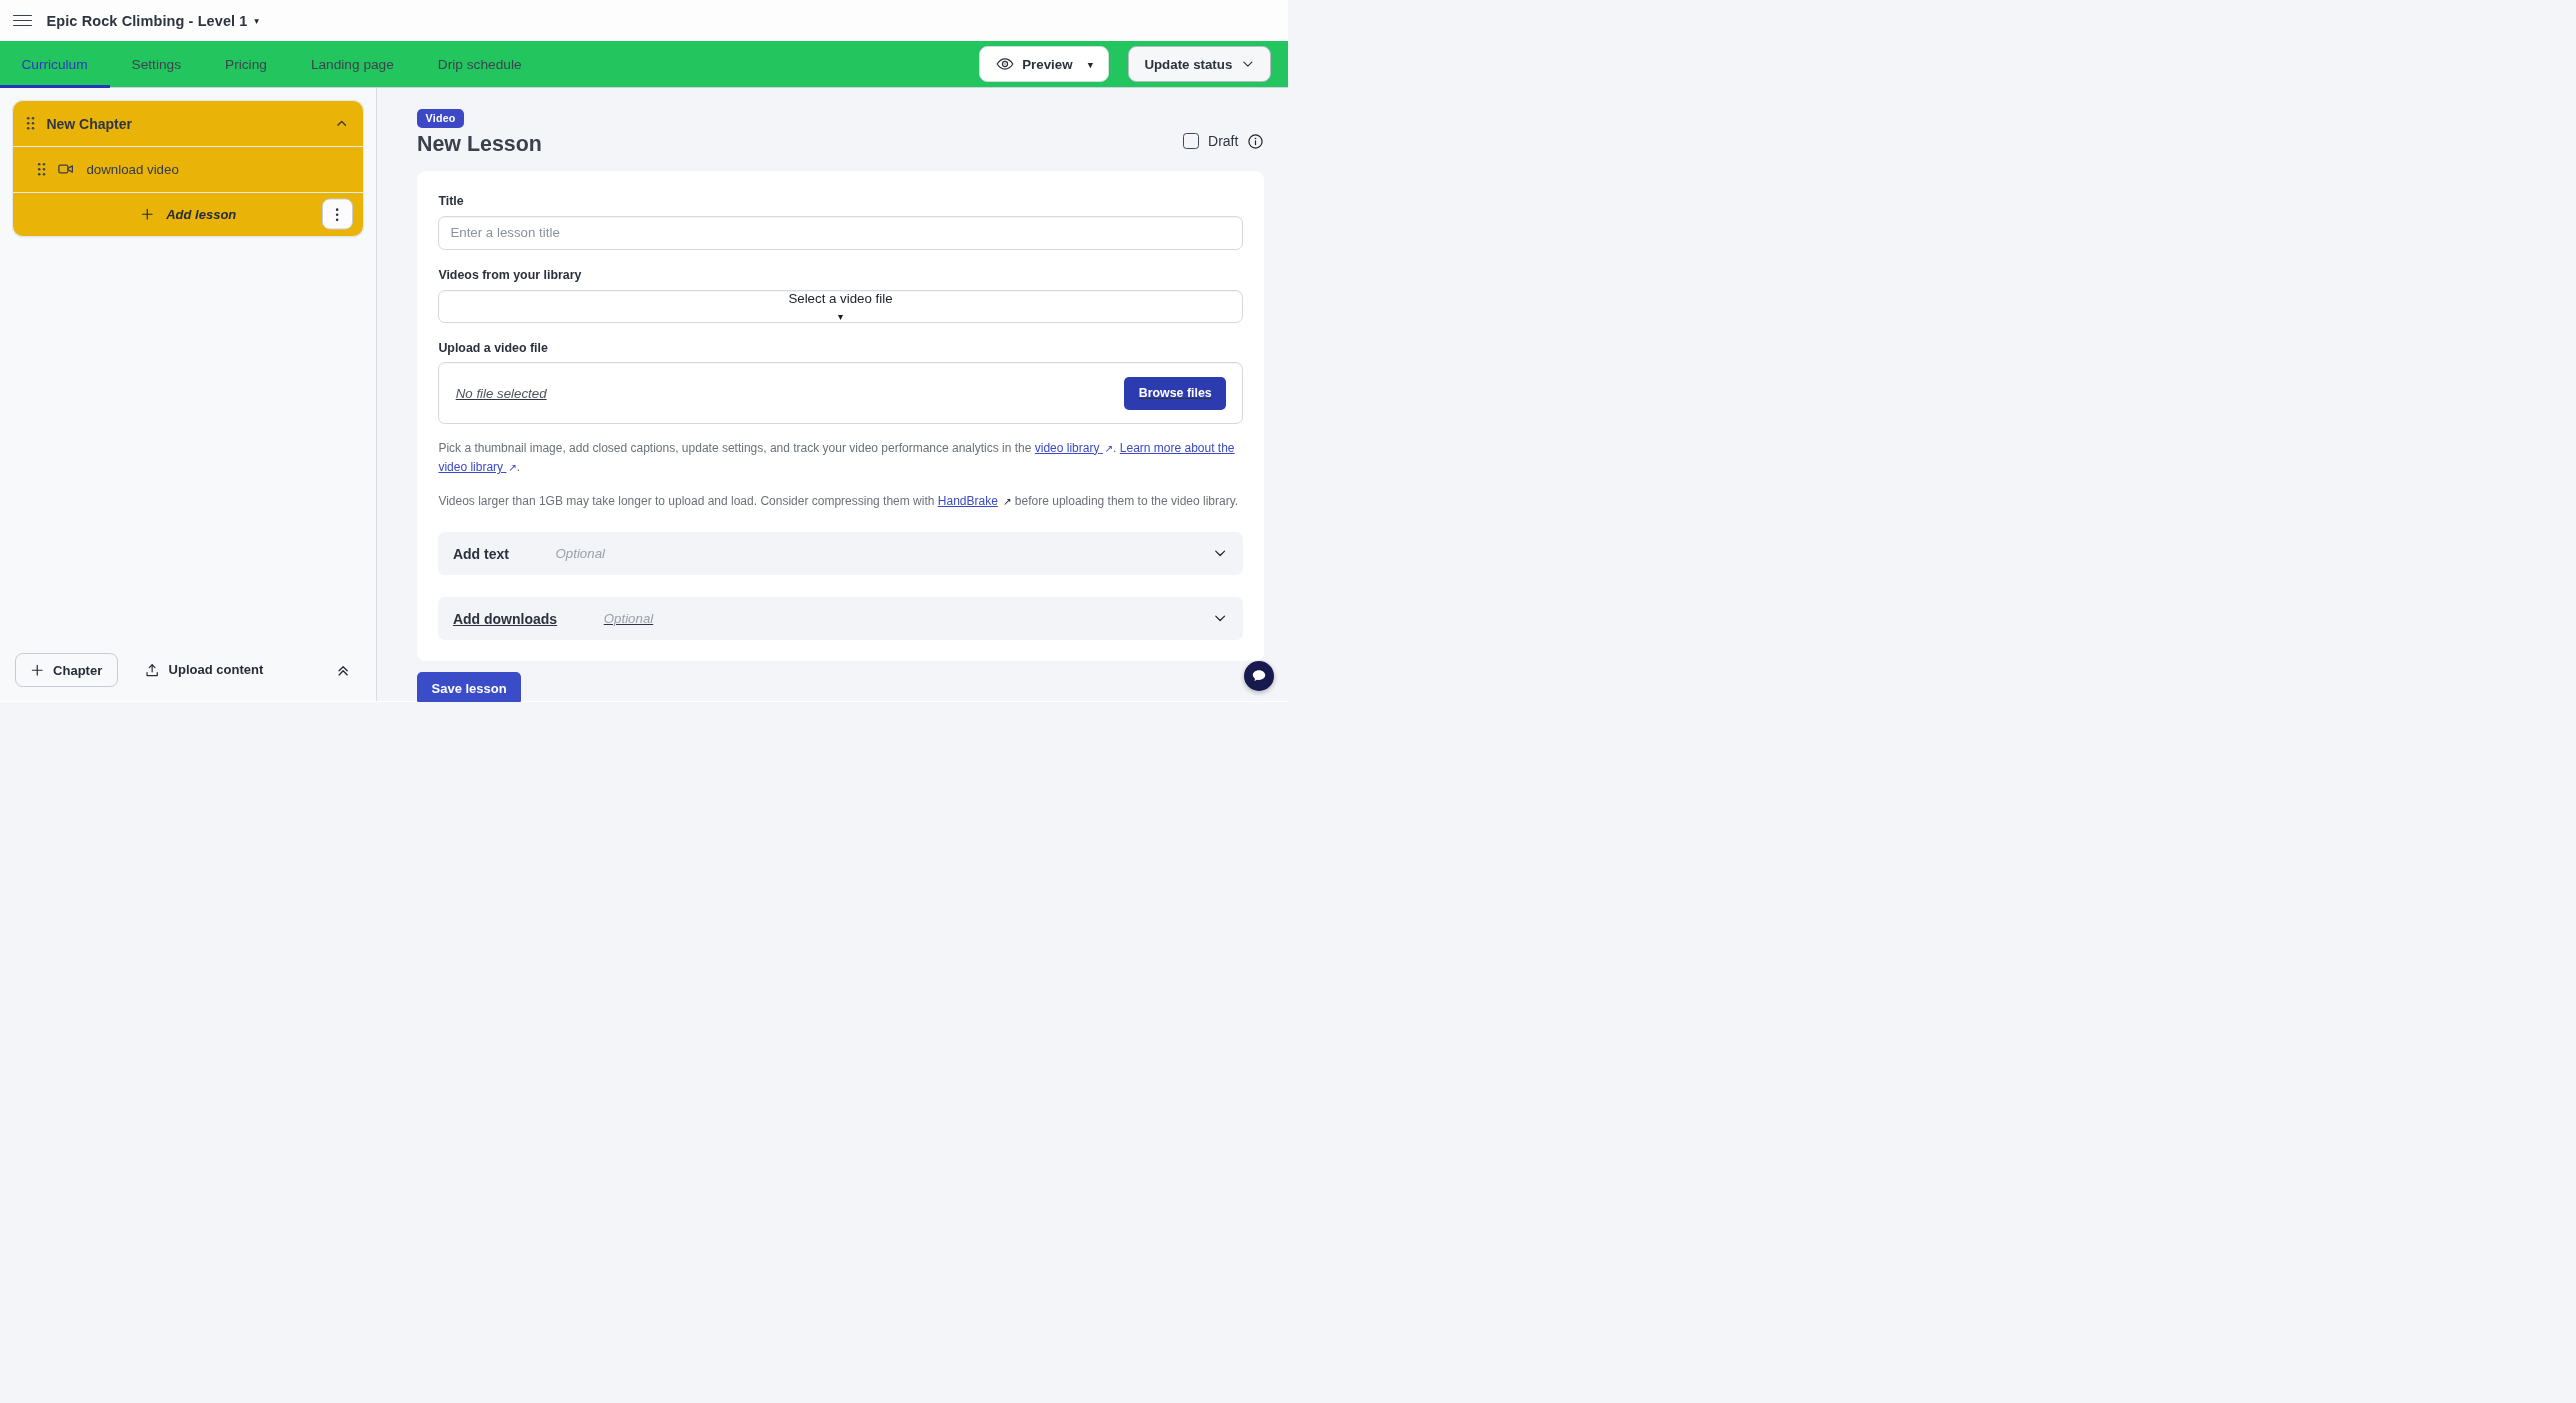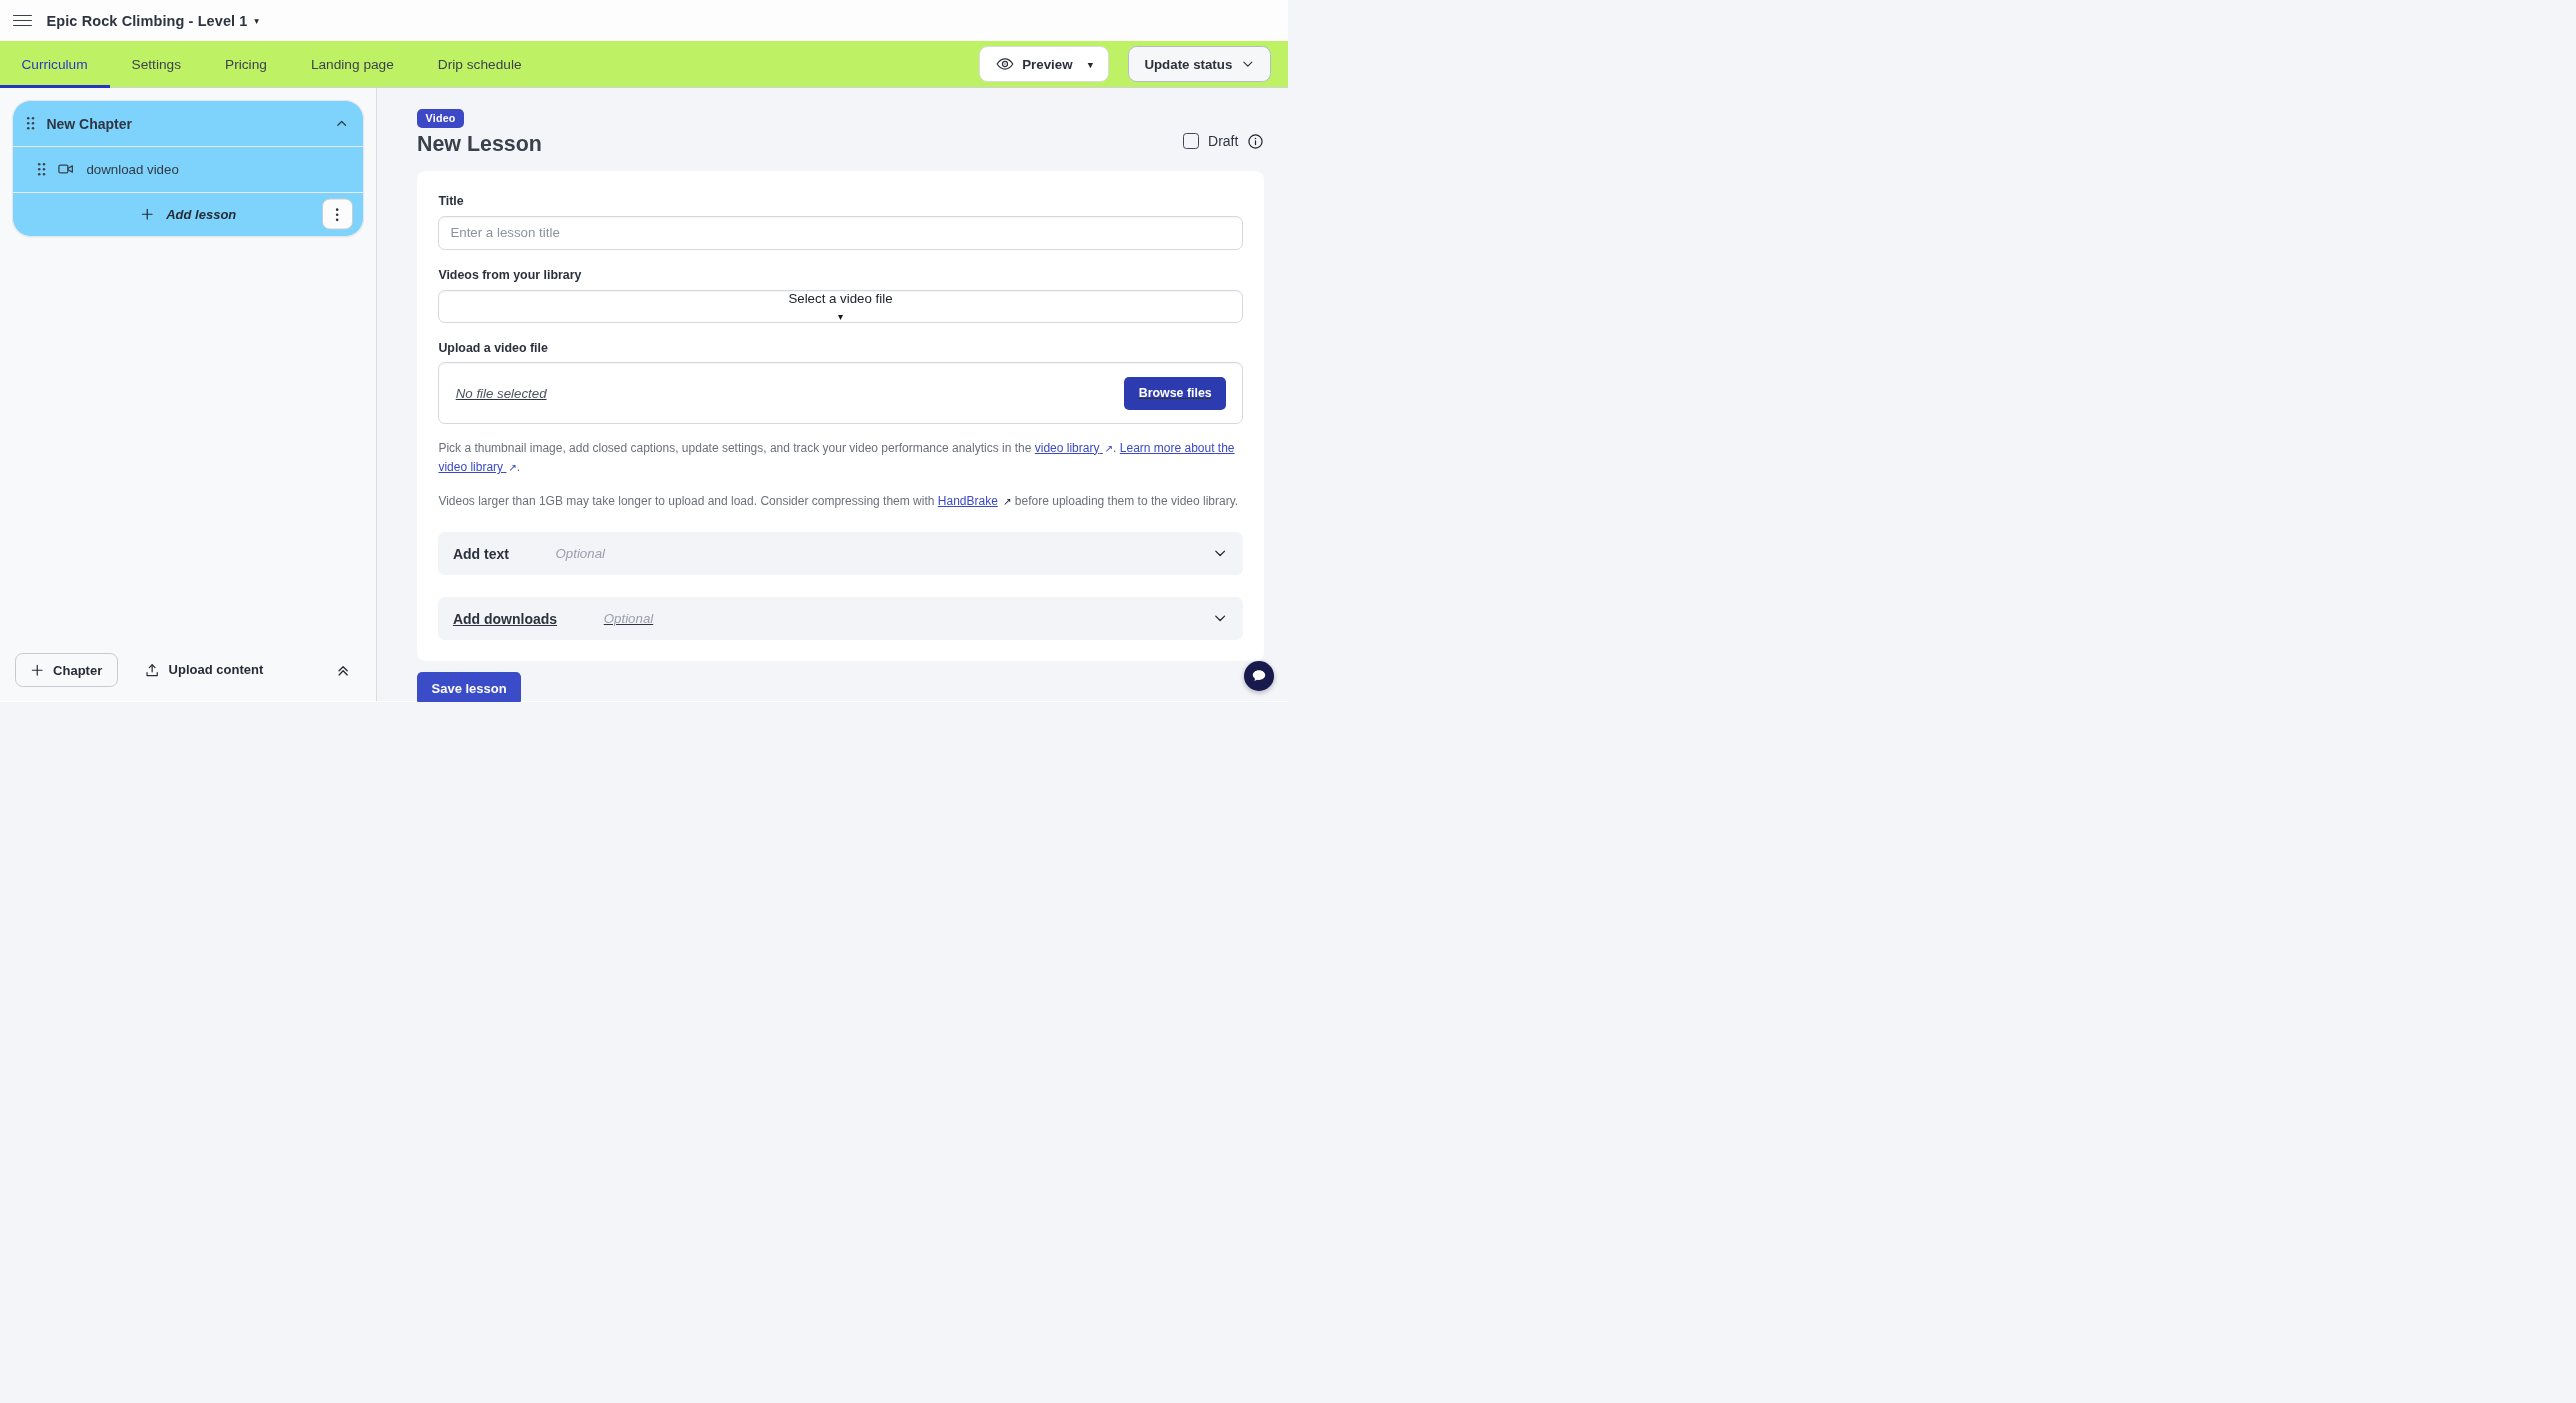--- a/index.html
+++ b/index.html
@@ -8,39 +8,39 @@
   .page { position:relative; width:1288px; height:702px; overflow:hidden; background:#fff; }
 
   
   .topbar { height:41px; background:#fdfdfe; display:flex; align-items:center; padding-left:13px; }
   .hamburger { width:19px; height:19px; display:flex; flex-direction:column; justify-content:center; gap:3.4px; cursor:pointer; }
   .hamburger span { display:block; height:1.7px; background:#3a4049; border-radius:0.9px; }
   .course-title { margin-left:14.5px; font-size:14.5px; font-weight:700; color:#2e3440; letter-spacing:0.1px; }
   .caret { font-size:9.4px; color:#22262d; margin-left:6.8px; }
 
   
-  .tabbar { height:47px; background:#bef264; border-bottom:0.9px solid #cfd3d9; display:flex; align-items:stretch; padding-right:17px; }
+  .tabbar { height:47px; background:#22c55e; border-bottom:0.9px solid #cfd3d9; display:flex; align-items:stretch; padding-right:17px; }
   .tabs { display:flex; align-items:stretch; }
   .tab { position:relative; display:flex; align-items:center; padding:0 22px; font-size:13.7px; color:#3c434e; cursor:pointer; }
   .tab:first-child { padding-left:21.4px; }
   .tab.active { color:#2c39c0; font-weight:500; }
   .tab.active::after { content:""; position:absolute; left:0; right:0; bottom:-0.9px; height:3.4px; background:#2635bd; }
   .tabbar-actions { margin-left:auto; display:flex; align-items:center; gap:19px; }
   .btn-preview, .btn-status { display:flex; align-items:center; gap:8.6px; height:36px; padding:0 15.4px; border-radius:8.6px; font-size:13.3px; font-weight:700; color:#2c323c; cursor:pointer; }
   .btn-preview { background:#ffffff; border:0.9px solid #d7dade; }
   .btn-status { background:#f6f7f8; border:0.9px solid #b6bcc6; }
   .icon { display:inline-flex; align-items:center; justify-content:center; }
   .icon svg { display:block; }
 
   
   .workspace { display:flex; height:613px; }
 
   
   .sidebar { position:relative; width:377px; flex:0 0 377px; background:#f8f9fb; border-right:0.9px solid #d9dce0; padding:12px; }
-  .chapter-card { background:#7dd3fc; border:0.9px solid #e5e8ec; border-radius:19px; box-shadow:0 0.9px 1.7px rgba(16,24,40,.05); overflow:hidden; }
+  .chapter-card { background:#eab308; border:0.9px solid #e5e8ec; border-radius:11px; box-shadow:0 0.9px 1.7px rgba(16,24,40,.05); overflow:hidden; }
   .chapter-header { height:45px; display:flex; align-items:center; gap:11px; padding:0 13.7px 0 13px; }
   .chapter-title { font-size:14px; font-weight:700; color:#2f3642; flex:1; }
   .row-divider { height:0.9px; background:#e8eaee; }
   .lesson-row { height:45px; display:flex; align-items:center; gap:11px; padding-left:24px; cursor:pointer; }
   .lesson-label { font-size:13.3px; color:#333a45; }
   .chapter-footer { position:relative; height:43px; display:flex; align-items:center; justify-content:center; }
   .add-lesson { display:flex; align-items:center; gap:12px; font-size:13px; font-weight:600; color:#262d38; cursor:pointer;font-style:italic; }
   .kebab-btn { position:absolute; right:10.3px; top:50%; transform:translateY(-50%); width:31px; height:31px; border:0.9px solid #c7ccd3; border-radius:7.7px; background:#fcfcfd; display:flex; align-items:center; justify-content:center; cursor:pointer; }
   .sidebar-footer { position:absolute; left:0; right:0; bottom:0; height:62px; display:flex; align-items:center; padding:0 14.5px; }
   .btn-chapter { display:flex; align-items:center; gap:8.6px; height:34px; padding:0 14.5px; border:0.9px solid #c6cbd3; border-radius:7.7px; background:transparent; font-size:13px; font-weight:600; color:#272d37; cursor:pointer; }

